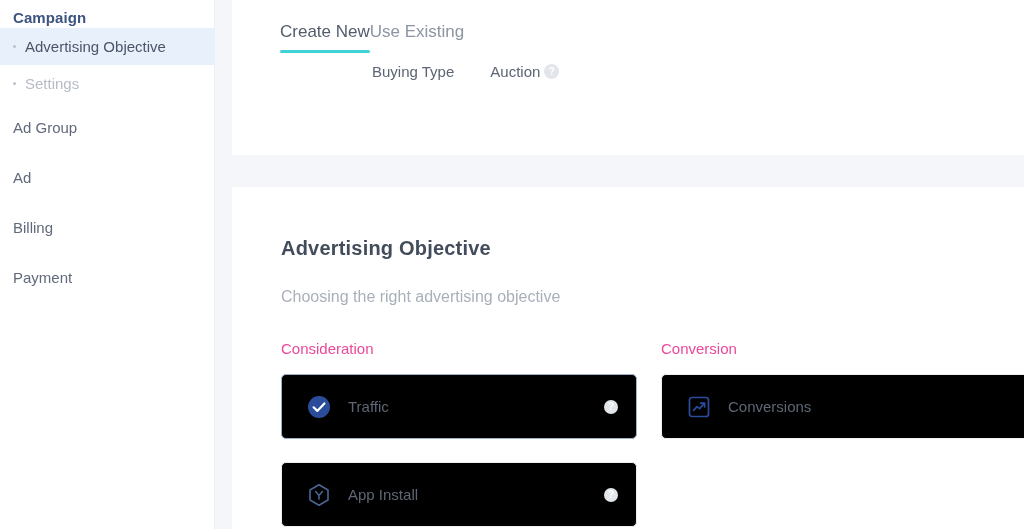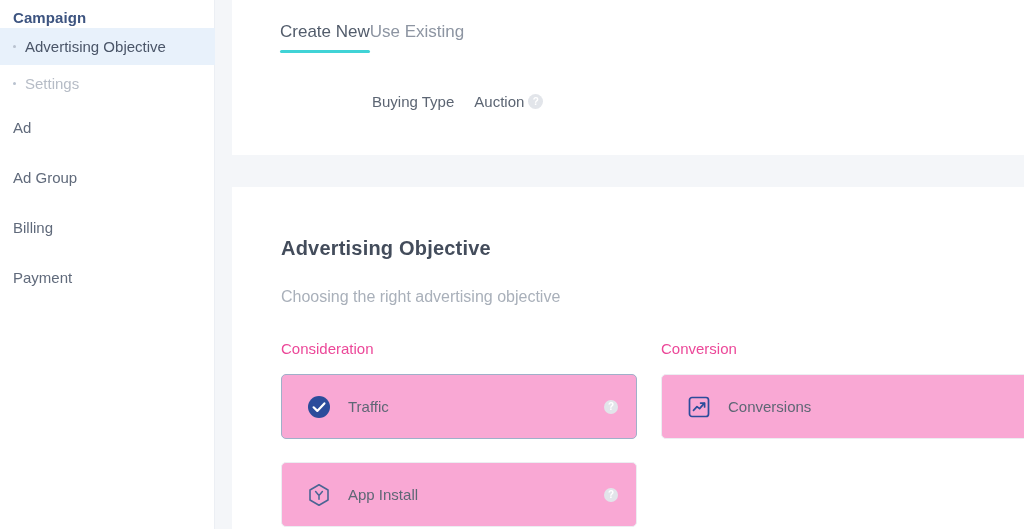--- a/index.html
+++ b/index.html
@@ -130,22 +130,22 @@
     bottom: 0;
     height: 3px;
     background: #40d3d6;
     border-radius: 2px;
   }
 
   .buying-row {
     display: flex;
     align-items: flex-end;
     padding-left: 140px;
-    margin-top: 40px;
-    gap: 20px;
+    margin-top: 10px;
+    gap: 36px;
   }
   .buying-label {
     font-size: 15px;
     color: #5c6573;
   }
   .buying-value {
     font-size: 15px;
     color: #5c6573;
   }
 
@@ -213,21 +213,21 @@
   .col-heading {
     font-size: 15px;
     color: #ec4899;
     padding-bottom: 17px;
   }
 
   .objective-card {
     height: 65px;
     border: 1px solid #eceef2;
     border-radius: 5px;
-    background: #f9a8d4;
+    background: #000000;
     display: flex;
     align-items: center;
     padding: 0 18px 0 24px;
     margin-bottom: 23px;
     box-sizing: border-box;
     width: 356px;
   }
   .objective-card.selected {
     border: 1px solid #9fb0c9;
   }
@@ -267,25 +267,25 @@
       <span class="nav-bullet"></span>
       <span class="nav-label">Advertising Objective</span>
     </div>
 
     <div class="nav-item sub disabled">
       <span class="nav-bullet"></span>
       <span class="nav-label">Settings</span>
     </div>
 
     <div class="nav-item top">
+      <span class="nav-label">Ad Group</span>
+    </div>
+
+    <div class="nav-item top">
       <span class="nav-label">Ad</span>
-    </div>
-
-    <div class="nav-item top">
-      <span class="nav-label">Ad Group</span>
     </div>
 
     <div class="nav-item top">
       <span class="nav-label">Billing</span>
     </div>
 
     <div class="nav-item top">
       <span class="nav-label">Payment</span>
     </div>
   </nav>

